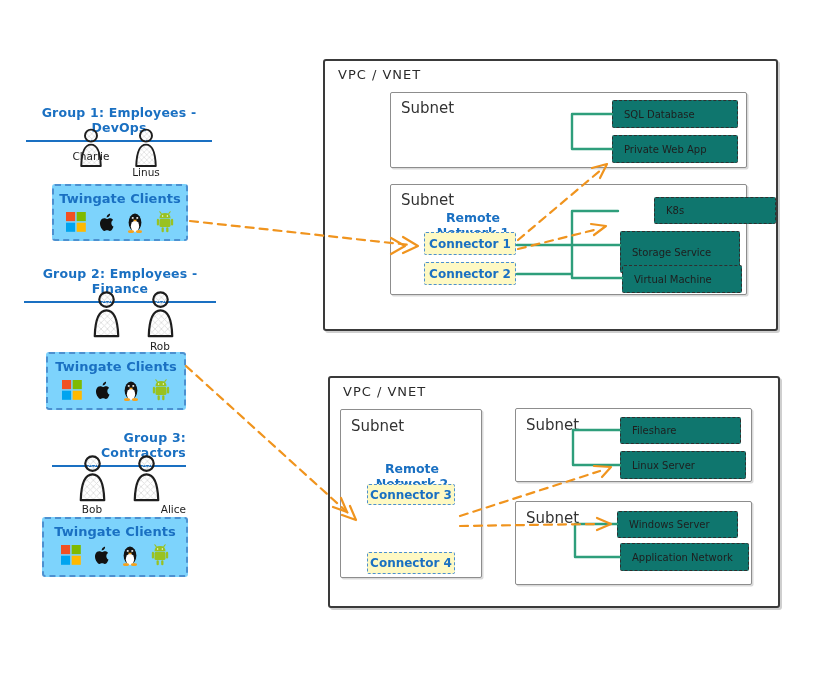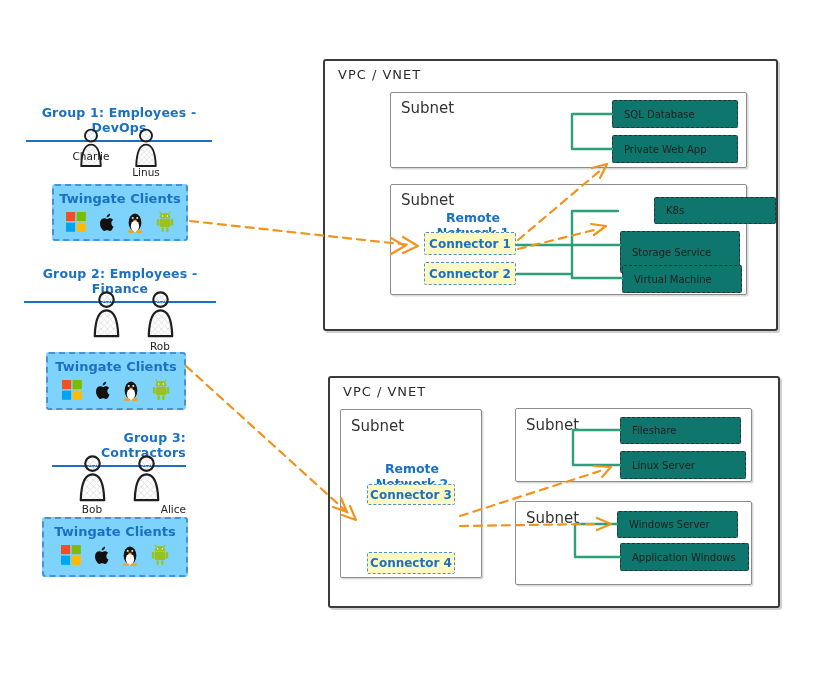--- a/index.html
+++ b/index.html
@@ -218,21 +218,21 @@
 <div class="abs connector" style="left:367px; top:512px; width:88px; height:22px;margin-top:40px;">Connector 4</div>
 
 <div class="abs subnet" style="left:515px; top:408px; width:237px; height:74px;"></div>
 <div class="abs subnet-label" style="left:526px; top:416px;">Subnet</div>
 <div class="abs res" style="left:620px; top:417px; width:121px; height:27px;">Fileshare</div>
 <div class="abs res" style="left:620px; top:451px; width:126px; height:28px;">Linux Server</div>
 
 <div class="abs subnet" style="left:515px; top:501px; width:237px; height:84px;"></div>
 <div class="abs subnet-label" style="left:526px; top:509px;">Subnet</div>
 <div class="abs res" style="left:617px; top:511px; width:121px; height:27px;">Windows Server</div>
-<div class="abs res" style="left:620px; top:543px; width:129px; height:28px;">Application Windows</div>
+<div class="abs res" style="left:620px; top:543px; width:129px; height:28px;">Application Network</div>
 
 <svg id="overlay" width="840" height="682" viewBox="0 0 840 682">
 
   <g stroke="#2e9e7b" stroke-width="2.4" fill="none" stroke-linecap="round" stroke-linejoin="round">
     <path d="M612 114 H572 V149 H612"></path>
     <path d="M618 211 H572 V278 H622"></path>
     <path d="M517 245 H620"></path>
     <path d="M517 274 H572"></path>
     <path d="M620 430 H573 V465 H620"></path>
     <path d="M617 524 H575 V557 H620"></path>

